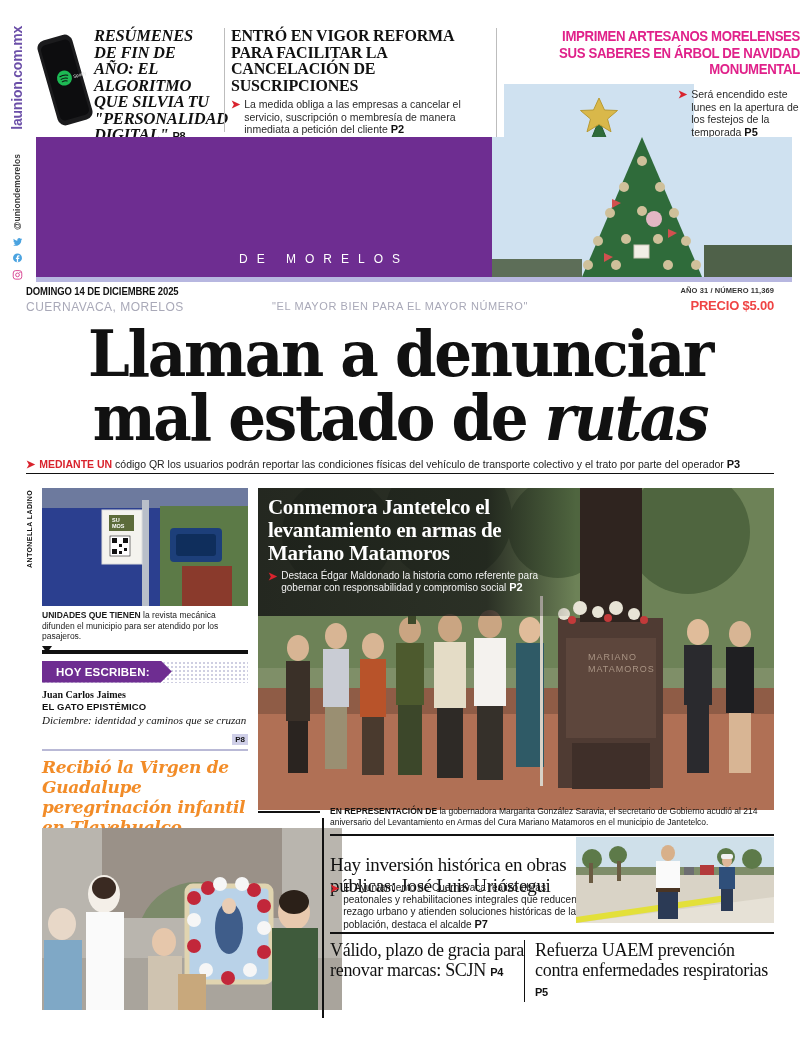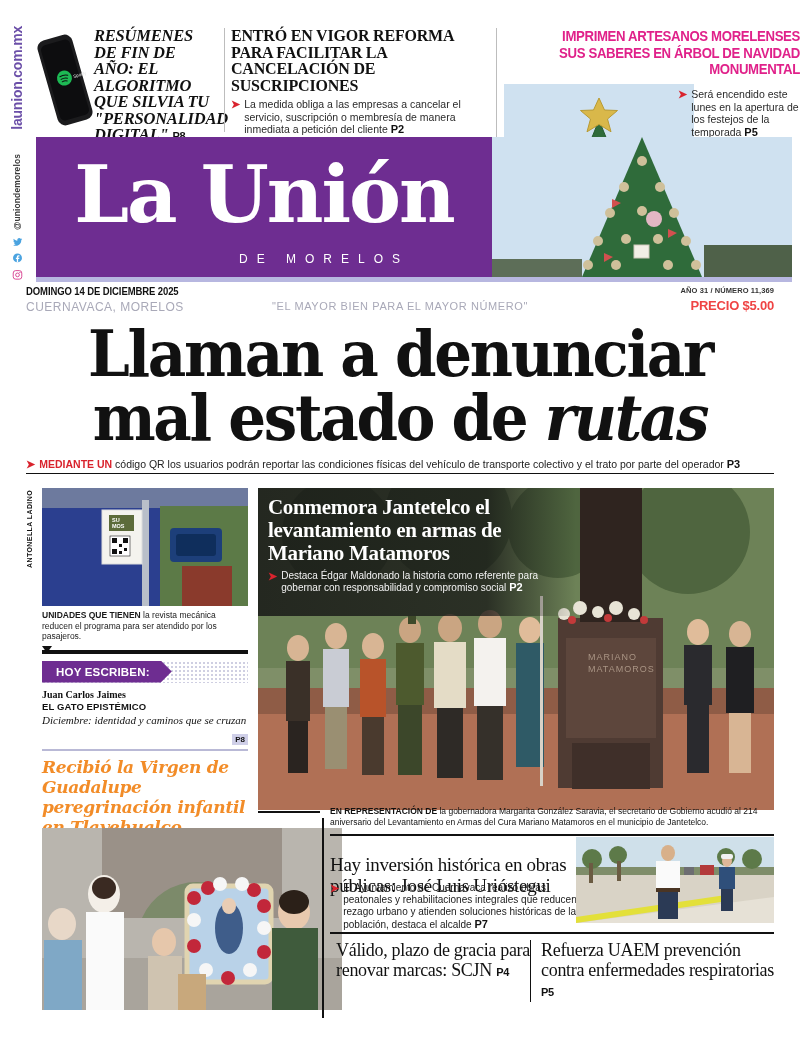--- a/index.html
+++ b/index.html
@@ -215,21 +215,21 @@
   }
   .urio .sub { position:absolute; left:0; top:48px; width:262px; display:flex; gap:4px; }
   .urio .sub p { font-size:10px; line-height:12px; color:#1a1a1a; }
   .urio-photo { position:absolute; right:0; top:3px; width:198px; height:86px; overflow:hidden; background:#c9c3b4;}
 
   .vline-left { position:absolute; left:322px; top:818px; width:1.5px; height:200px; background:#111; }
 
   
   .bot { position:absolute; left:330px; top:932px; width:444px; }
   .bot-rule { height:1.5px; background:#111; }
-  .bot-row { display:flex; margin-top:6px;justify-content:flex-end; }
+  .bot-row { display:flex; margin-top:6px; }
   .bot-a { width:194px; }
   .bot-b { width:244px; padding-left:10px; border-left:1.5px solid #111; }
   .bot h3 {
     font-family:"Liberation Serif", serif; font-weight:400; font-size:18px;
     line-height:20px; color:#111; letter-spacing:-0.3px;
   }
   .pgmark { font-family:"Liberation Sans",sans-serif; font-size:11px; font-weight:700; color:#111; }
 </style>
 </head>
 <body>
@@ -326,21 +326,20 @@
       </div>
 
       <div class="t3-body">
         <span class="arrow-r">➤</span>
         <p><span>Será encendido este lunes en la apertura de los festejos de la temporada</span> <b class="pgmark">P5</b></p>
       </div>
     </div>
   </div>
 
   <div class="masthead">
-    <div class="mh-title">La Unión</div>
     <div class="mh-sub">DE MORELOS</div>
   </div>
 
   <div class="mh-photo">
     <svg viewBox="0 0 300 140" width="300" height="140">
       <rect width="300" height="140" fill="#cfe1f0"></rect>
       <path d="M150 0 L210 140 L90 140 Z" fill="#2f6b3a"></path>
       <g fill="#cfc09a">
         <circle cx="150" cy="24" r="5"></circle>
           <circle cx="132" cy="50" r="5"></circle>
@@ -417,21 +416,21 @@
             <rect x="82" y="60" width="3" height="3"></rect>
             <rect x="77" y="63" width="3" height="3"></rect>
         </g>
         <rect x="140" y="78" width="50" height="40" fill="#8a3a2c"></rect>
       </svg>
     </div>
 
     <div style="height:118px"></div>
 
     <div class="cap">
-      <p><b>UNIDADES QUE TIENEN</b><span> la revista mecánica reducen el programa para ser atendido por los pasajeros.</span></p>
+      <p><b>UNIDADES QUE TIENEN</b><span> la revista mecánica difunden el municipio para ser atendido por los pasajeros.</span></p>
     </div>
 
     <div class="sep-bar"></div>
 
     <div class="hoy-wrap">
       <div class="hoy-dots"></div>
       <div class="hoy-tag">HOY ESCRIBEN:</div>
     </div>
 
     <div class="author">

